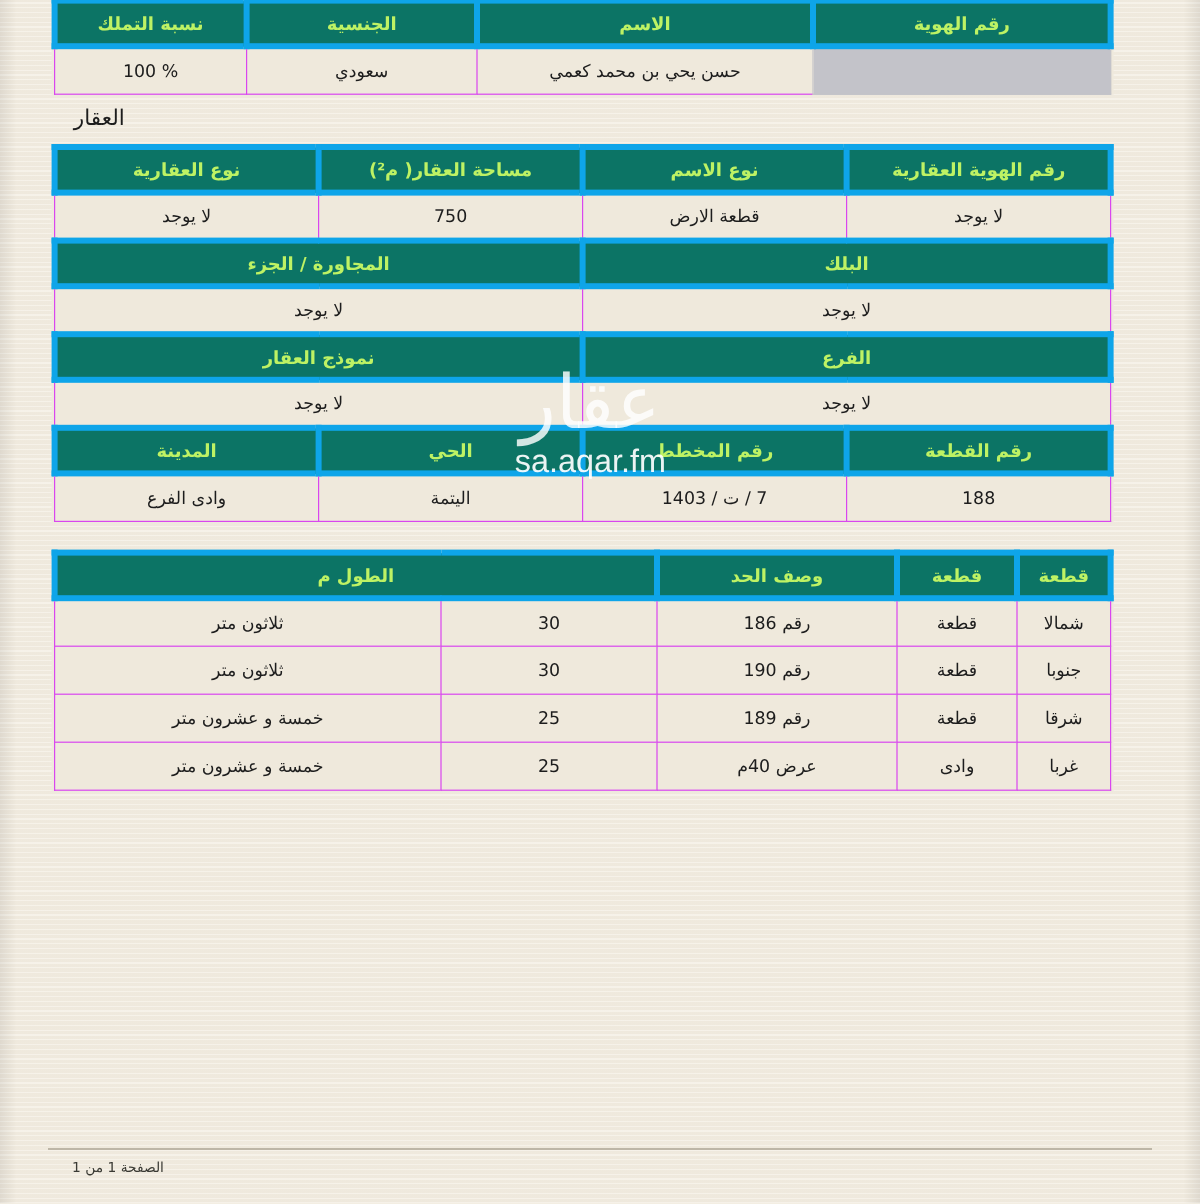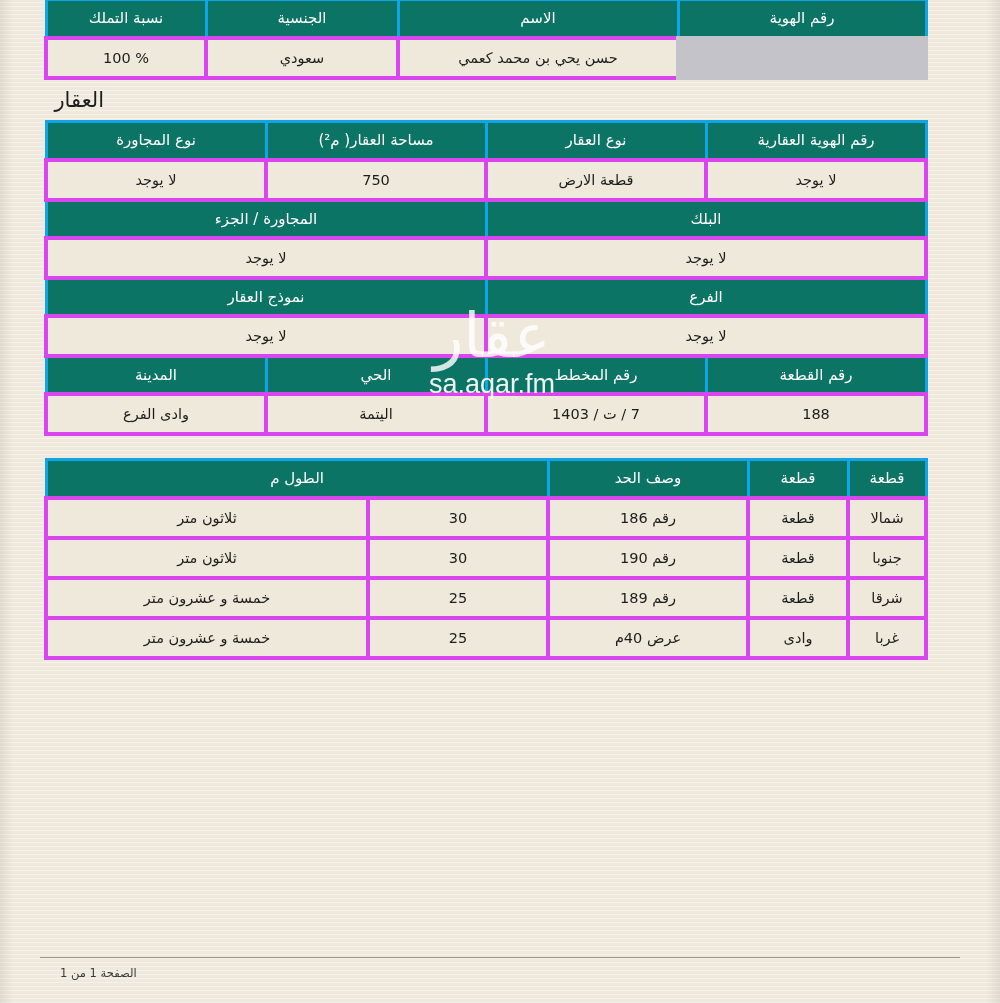--- a/index.html
+++ b/index.html
@@ -29,52 +29,52 @@
   
   .tbl {
     position: absolute;
     border-collapse: collapse;
     table-layout: fixed;
     direction: rtl;
     background: #efe9dc;
   }
   .tbl th {
     background: #0c7465;
-    color: #ffffff;
+    color: #bef264;
     font-size: 15px;
-    font-weight: normal;
+    font-weight: bold;
     height: 38px;
     text-align: center;
-    border: 3px solid #0ea5e9;
+    border: 5px solid #0ea5e9;
     padding: 0 6px;
     letter-spacing: 0.2px;
   }
   .tbl td {
     height: 40px;
     text-align: center;
     font-size: 14.5px;
     color: #1d1d1d;
-    border: 4px solid #d946ef;
+    border: 1px solid #d946ef;
     background: #efe9dc;
     padding: 0 6px;
   }
   .tbl td.redacted {
     background: #c3c3c9;
     border-color: #c3c3c9;
   }
 
   
   #owner-table { top: -2px; right: 72px; width: 880px; }
 
   
   .section-heading {
     position: absolute;
     right: 896px;
     top: 88px;
-    font-size: 21px;
+    font-size: 18px;
     color: #1d1d1d;
     font-weight: normal;
   }
 
   
   #property-table { top: 120px; right: 72px; width: 880px; }
   #property-table td, #property-table th { }
 
   
   #boundaries-table { top: 458px; right: 72px; width: 880px; }
@@ -162,23 +162,23 @@
   <table class="tbl" id="property-table">
     <colgroup>
       <col style="width:220px">
         <col style="width:220px">
         <col style="width:220px">
         <col style="width:220px">
     </colgroup>
     <tbody>
       <tr>
         <th>رقم الهوية العقارية</th>
-        <th>نوع العقار</th>
+        <th>نوع الاسم</th>
         <th>مساحة العقار( م²)</th>
-        <th>نوع المجاورة</th>
+        <th>نوع العقارية</th>
       </tr>
       <tr>
         <td>لا يوجد</td>
         <td>قطعة الارض</td>
         <td>750</td>
         <td>لا يوجد</td>
       </tr>
 
       <tr>
         <th colspan="2">البلك</th>

